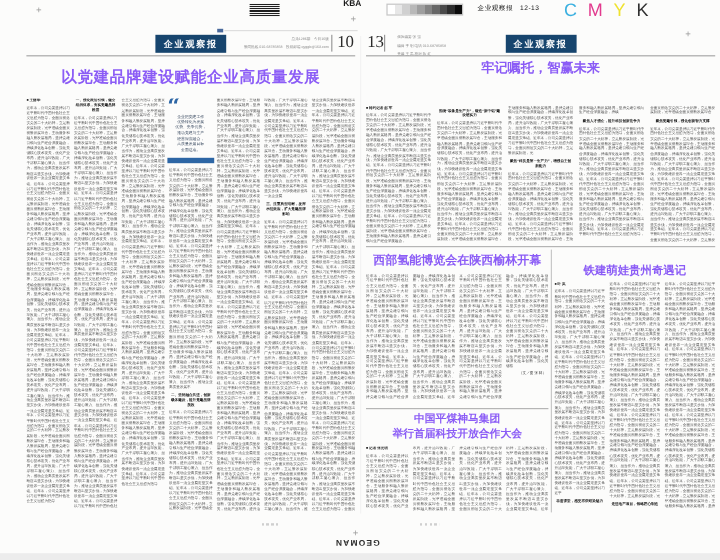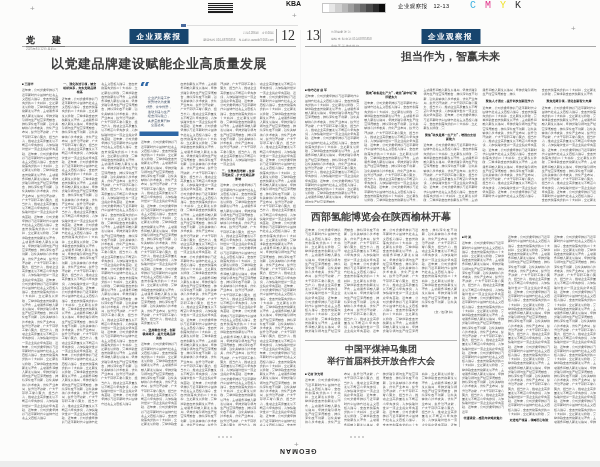--- a/index.html
+++ b/index.html
@@ -11,21 +11,21 @@
   .stackmark{position:absolute;left:208px;top:3px;width:25px;height:11px;
       background:repeating-linear-gradient(180deg,#1f1f1f 0 1px,#f2f2f2 1px 1.9px);}
   .kba{position:absolute;left:286px;top:0px;font-family:"Liberation Sans",sans-serif;
       font-size:7px;font-weight:bold;color:#1a1a1a;}
   .wedge{position:absolute;left:322px;top:3px;width:62px;height:8px;border:0.3px solid #c5c5c5;
       background:linear-gradient(90deg,#ffffff 0 10%,#e7e7e7 10% 20%,#d0d0d0 20% 30%,
       #b8b8b8 30% 40%,#9e9e9e 40% 50%,#838383 50% 60%,#676767 60% 70%,
       #4a4a4a 70% 80%,#2d2d2d 80% 90%,#0b0b0b 90% 100%);}
   .spreadlabel{position:absolute;left:398px;top:3px;font-family:"Liberation Sans",sans-serif;
       font-size:5.5px;color:#111;letter-spacing:0.4px;}
-  .cmyk{position:absolute;left:470px;top:0px;font-size:10px;font-family:Liberation Mono, monospace;}
+  .cmyk{position:absolute;left:470px;top:0px;font-size:15px;font-family:Liberation Sans, sans-serif;}
   .cmyk span{margin-right:9px;}
   .c-c{color:#3bb0e0;} .c-m{color:#e23a8e;} .c-y{color:#efe22e;} .c-k{color:#303030;}
   .artline{position:absolute;left:187px;top:25px;width:111px;height:0.8px;background:#dedede;}
   .arttick{position:absolute;left:181px;top:24px;width:5px;height:2.5px;background:#49699c;}
   .plate{position:absolute;left:279px;top:448px;transform:rotate(180deg);
       font-family:"Liberation Sans",sans-serif;font-size:7px;font-weight:bold;
       letter-spacing:1px;color:#2a2a2a;}
   .bdash{position:absolute;width:16px;height:2px;
       background:repeating-linear-gradient(90deg,#cfcfcf 0 2px,transparent 2px 4px);}
   .bstrip{position:absolute;left:0;top:461px;width:600px;height:6px;background:#ececec;}
@@ -39,21 +39,21 @@
       background:#17456e;color:#fff;font-size:7.5px;font-weight:bold;
       letter-spacing:1.5px;padding:2.5px 7px 2px 7px;white-space:nowrap;}
   .sec{font-size:9px;font-weight:bold;letter-spacing:4px;color:#1d1d1d;
       border-bottom:0.6px solid #777;padding-bottom:1px;white-space:nowrap;}
   .tinywrap{overflow:visible;}
   .tiny{transform:scale(0.5);transform-origin:0 0;font-family:"Liberation Sans",sans-serif;
       font-size:6px;line-height:7px;color:#8a8a8a;white-space:nowrap;}
   .tiny.r{transform-origin:100% 0;text-align:right;}
   .pnum{font-size:14px;color:#2b2b2b;line-height:14px;}
   .headline{position:absolute;left:0;right:0;text-align:center;font-weight:bold;
-      color:#404040;white-space:nowrap;}
+      color:#8b5cf6;white-space:nowrap;}
   .hr{position:absolute;background:#b5b5b5;height:0.6px;}
   .vr{position:absolute;background:#c8c8c8;width:0.6px;}
   
   .abody{position:absolute;overflow:hidden;}
   .inner{transform:scale(0.5);transform-origin:0 0;column-fill:auto;
       font-size:6px;line-height:8.4px;color:#4e4e4e;text-align:justify;
       word-break:break-all;}
   #lb{left:0;top:54px;width:274px;height:346px;}
   #lb .inner{width:548px;height:692px;column-count:7;column-gap:7px;}
   #mb{left:0;top:60px;width:291px;height:116px;}
@@ -89,34 +89,28 @@
   <div class="cmyk">
     <span class="c-c">C</span><span class="c-m">M</span><span class="c-y">Y</span><span class="c-k">K</span>
   </div>
   <div class="plus" style="left:571px;top:24px;">+</div>
   <div class="arttick"></div>
   <div class="artline"></div>
   <div class="fold"></div>
 
   <div class="page pl">
     <div class="phead">
-      <div class="abs" style="left:4px;top:1px;">
-        <span class="sec">党　建</span>
-        <div class="tinywrap">
-            <div class="tiny">2025年8月12日 星期二</div>
-          </div>
-      </div>
       <div class="mast">企业观察报</div>
       <div class="abs" style="right:22px;top:3px;width:110px;">
         <div class="tinywrap" style="direction:rtl;">
             <div class="tiny r">总第1286期　今日16版</div>
         <div class="tiny r">新闻热线 010-68785858　投稿邮箱 qyggb@163.com</div>
           </div>
       </div>
-      <div class="abs pnum" style="right:1px;top:1px;border-left:0.5px solid #999;padding-left:4px;">12</div>
+      <div class="abs pnum" style="right:1px;top:1px;border-left:0.5px solid #999;padding-left:4px;">10</div>
     </div>
 
     <div class="headline" style="top:27px;font-size:13px;letter-spacing:0.5px;">以党建品牌建设赋能企业高质量发展</div>
 
     <div class="abody" id="lb">
       <div class="inner"><div class="byl">■ 王丽华</div><span>近年来，公司党委坚持以习近平新时代中国特色社会主义思想为指导，全面贯彻落实党的二十大精神，立足新发展阶段，完整准确全面贯彻新发展理念，主动服务和融入新发展格局，坚持党建引领与生产经营深度融合，持续深化改革创新，强化关键核心技术攻关，优化产业布局，提升治理效能，广大干部职工凝心聚力、担当作为，推动企业高质量发展不断迈出坚实步伐，为加快建设世界一流企业奠定坚实基础。近年来，公司党委坚持以习近平新时代中国特色社会主义思想为指导，全面贯彻落实党的二十大精神，立足新发展阶段，完整准确全面贯彻新发展理念，主动服务和融入新发展格局，坚持党建引领与生产经营深度融合，持续深化改革创新，强化关键核心技术攻关，优化产业布局，提升治理效能，广大干部职工凝心聚力、担当作为，推动企业高质量发展不断迈出坚实步伐，为加快建设世界一流企业奠定坚实基础。近年来，公司党委坚持以习近平新时代中国特色社会主义思想为指导，全面贯彻落实党的二十大精神，立足新发展阶段，完整准确全面贯彻新发展理念，主动服务和融入新发展格局，坚持党建引领与生产经营深度融合，持续深化改革创新，强化关键核心技术攻关，优化产业布局，提升治理效能，广大干部职工凝心聚力、担当作为，推动企业高质量发展不断迈出坚实步伐，为加快建设世界一流企业奠定坚实基础。近年来，公司党委坚持以习近平新时代中国特色社会主义思想为指导，全面贯彻落实党的二十大精神，立足新发展阶段，完整准确全面贯彻新发展理念，主动服务和融入新发展格局，坚持党建引领与生产经营深度融合，持续深化改革创新，强化关键核心技术攻关，优化产业布局，提升治理效能，广大干部职工凝心聚力、担当作为，推动企业高质量发展不断迈出坚实步伐，为加快建设世界一流企业奠定坚实基础。近年来，公司党委坚持以习近平新时代中国特色社会主义思想为指导，全面贯彻落实党的二十大精神，立足新发展阶段，完整准确全面贯彻新发展理念，主动服务和融入新发展格局，坚持党建引领与生产经营深度融合，持续深化改革创新，强化关键核心技术攻关，优化产业布局，提升治理效能，广大干部职工凝心聚力、担当作为，推动企业高质量发展不断迈出坚实步伐，为加快建设世界一流企业奠定坚实基础。近年来，公司党委坚持以习近平新时代中国特色社会主义思想为指导</span><div class="ch">一、强化政治引领，健全组织体系，夯实党建品牌根基</div><span>近年来，公司党委坚持以习近平新时代中国特色社会主义思想为指导，全面贯彻落实党的二十大精神，立足新发展阶段，完整准确全面贯彻新发展理念，主动服务和融入新发展格局，坚持党建引领与生产经营深度融合，持续深化改革创新，强化关键核心技术攻关，优化产业布局，提升治理效能，广大干部职工凝心聚力、担当作为，推动企业高质量发展不断迈出坚实步伐，为加快建设世界一流企业奠定坚实基础。近年来，公司党委坚持以习近平新时代中国特色社会主义思想为指导，全面贯彻落实党的二十大精神，立足新发展阶段，完整准确全面贯彻新发展理念，主动服务和融入新发展格局，坚持党建引领与生产经营深度融合，持续深化改革创新，强化关键核心技术攻关，优化产业布局，提升治理效能，广大干部职工凝心聚力、担当作为，推动企业高质量发展不断迈出坚实步伐，为加快建设世界一流企业奠定坚实基础。近年来，公司党委坚持以习近平新时代中国特色社会主义思想为指导，全面贯彻落实党的二十大精神，立足新发展阶段，完整准确全面贯彻新发展理念，主动服务和融入新发展格局，坚持党建引领与生产经营深度融合，持续深化改革创新，强化关键核心技术攻关，优化产业布局，提升治理效能，广大干部职工凝心聚力、担当作为，推动企业高质量发展不断迈出坚实步伐，为加快建设世界一流企业奠定坚实基础。近年来，公司党委坚持以习近平新时代中国特色社会主义思想为指导，全面贯彻落实党的二十大精神，立足新发展阶段，完整准确全面贯彻新发展理念，主动服务和融入新发展格局，坚持党建引领与生产经营深度融合，持续深化改革创新，强化关键核心技术攻关，优化产业布局，提升治理效能，广大干部职工凝心聚力、担当作为，推动企业高质量发展不断迈出坚实步伐，为加快建设世界一流企业奠定坚实基础。近年来，公司党委坚持以习近平新时代中国特色社会主义思想为指导，全面贯彻落实党的二十大精神，立足新发展阶段，完整准确全面贯彻新发展理念，主动服务和融入新发展格局，坚持党建引领与生产经营深度融合，持续深化改革创新，强化关键核心技术攻关，优化产业布局，提升治理效能，广大干部职工凝心聚力、担当作为，推动企业高质量发展不断迈出坚实步伐，为加快建设世界一流企业奠定坚实基础。近年来，公司党委坚持以习近平新时代中国特色社会主义思想为指导，全面贯彻落实党的二十大精神，立足新发展阶段，完整准确全面贯彻新发展理念，主动服务和融入新发展格局，坚持党建引领与生产经营深度融合，持续深化改革创新，强化关键核心技术攻关，优化产业布局，提升治理效能，广大干部职工凝心聚力、担当作为，推动企业高质量发展不断迈出坚实步伐，为加快建设世界一流企业奠定坚实基础。近年来，公司党委坚持以习近平新时代中国特色社会主义思想为指导，全面贯彻落实党的二十大精神，立足新发展阶段，完整准确全面贯彻新发展理念，主动服务和融入新发展格局，坚持党建引领与生产经营深度融合，持续深化改革创新，强化关键核心技术攻关，优化产业布局，提升治理效能，广大干部职工凝心聚力、担当作为，推动企业高质量发展不断迈出坚实步伐，为加快建设世界一流企业奠定坚实基础。近年来，公司党委坚持以习近平新时代中国特色社会主义思想为指导，全面贯彻落实党的二十大精神，立足新发展阶段，完整准确全面贯彻新发展理念，主动服务和融入新发展格局，坚持党建引领与生产经营深度融合，持续深化改革创新，强化关键核心技术攻关，优化产业布局，提升治理效能，广大干部职工凝心聚力、担当作为，推动企业高质量发展不断迈出坚实步伐，为加快建设世界一流企业奠定坚实基础。近年来，公司党委坚持以习近平新时代中国特色社会主义思想为指导，全面贯彻落实党的二十大精神，立足新发展阶段，完整准确全面贯彻新发展理念，主动服务和融入新发展格局，坚持党建引领与生产经营深度融合，持续深化改革创新，强化关键核心技术攻关，优化产业布局，提升治理效能，广大干部职工凝心聚力、担当作为，推动企业高质量发展不断迈出坚实步伐，为加快建设世界一流企业奠定坚实基础。近年来，公司党委坚持以习近平新时代中国特色社会主义思想为指导，全面贯彻落实党的二十大精神，立足新发展阶段，完整准确全面贯彻新发展理念，主动服务和融入新发展格局，坚持党建引领与生产经营深度融合，持续深化改革创新，强化关键核心技术攻关，优化产业布局，提升治理效能，广大干部职工凝心聚力、担当作为，推动企业高质量发展不断迈出坚实步伐，为加快建设世界一流企业奠定坚实基础。近年来，公司党委坚持以习近平新时代中国特色社会主义思想为指导</span><div class="quote brk">
             <div class="qmark">“</div>
             <div class="qline">企业把党建工作</div>
             <div class="qline">优势转化为发展</div>
             <div class="qline">优势、竞争优势，</div>
@@ -135,41 +129,42 @@
       <div class="abs" style="left:26px;top:2px;">
         <div class="tinywrap">
           <div class="tiny">值班编委 张 强</div>
           <div class="tiny">编辑 李 明 电话 010-68785858</div>
           <div class="tiny">美编 王 禹 校对 陈 红</div>
         </div>
       </div>
       <div class="mast">企业观察报</div>
     </div>
 
-    <div class="headline" style="top:21px;font-size:11px;">担当作为，智赢未来</div>
+    <div class="headline" style="top:21px;font-size:11px;">牢记嘱托，智赢未来</div>
 
     <div class="abody" id="mb">
       <div class="inner"><div class="byl">■ 特约记者 赵 军</div><span>近年来，公司党委坚持以习近平新时代中国特色社会主义思想为指导，全面贯彻落实党的二十大精神，立足新发展阶段，完整准确全面贯彻新发展理念，主动服务和融入新发展格局，坚持党建引领与生产经营深度融合，持续深化改革创新，强化关键核心技术攻关，优化产业布局，提升治理效能，广大干部职工凝心聚力、担当作为，推动企业高质量发展不断迈出坚实步伐，为加快建设世界一流企业奠定坚实基础。近年来，公司党委坚持以习近平新时代中国特色社会主义思想为指导，全面贯彻落实党的二十大精神，立足新发展阶段，完整准确全面贯彻新发展理念，主动服务和融入新发展格局，坚持党建引领与生产经营深度融合，持续深化改革创新，强化关键核心技术攻关，优化产业布局，提升治理效能，广大干部职工凝心聚力、担当作为，推动企业高质量发展不断迈出坚实步伐，为加快建设世界一流企业奠定坚实基础。近年来，公司党委坚持以习近平新时代中国特色社会主义思想为指导，全面贯彻落实党的二十大精神，立足新发展阶段，完整准确全面贯彻新发展理念，主动服务和融入新发展格局，坚持党建引领与生产经营深度融合，</span><div class="ch brk">围绕“装备是生产力”，锻造“新中铝”建设硬实力</div><span>近年来，公司党委坚持以习近平新时代中国特色社会主义思想为指导，全面贯彻落实党的二十大精神，立足新发展阶段，完整准确全面贯彻新发展理念，主动服务和融入新发展格局，坚持党建引领与生产经营深度融合，持续深化改革创新，强化关键核心技术攻关，优化产业布局，提升治理效能，广大干部职工凝心聚力、担当作为，推动企业高质量发展不断迈出坚实步伐，为加快建设世界一流企业奠定坚实基础。近年来，公司党委坚持以习近平新时代中国特色社会主义思想为指导，全面贯彻落实党的二十大精神，立足新发展阶段，完整准确全面贯彻新发展理念，主动服务和融入新发展格局，坚持党建引领与生产经营深度融合，持续深化改革创新，强化关键核心技术攻关，优化产业布局，提升治理效能，广大干部职工凝心聚力、担当作为，推动企业高质量发展不断迈出坚实步伐，为加快建设世界一流企业奠定坚实基础。近年来，公司党委坚持以习近平新时代中国特色社会主义思想为指导，全面贯彻落实党的二十大精神，立足新发展阶段，完整准确全面贯彻新发展理念，主动服务和融入新发展格局，坚持党建引领与生产经营深度融合，持续深化改革创新，强化关键核心技术攻关，优化产业布局，提升治理效能，广大干部职工凝心聚力、担当作为，推动企业高质量发展不断迈出坚实步伐，为加快建设世界一流企业奠定坚实基础。近年来，公司党委坚持以习近平新时代中国特色社会主义思想为指导，全面贯彻落实党的二十大精神，立足新发展阶段，完</span><div class="ch">聚焦“科技是第一生产力”，增强自主创新能力</div><span>近年来，公司党委坚持以习近平新时代中国特色社会主义思想为指导，全面贯彻落实党的二十大精神，立足新发展阶段，完整准确全面贯彻新发展理念，主动服务和融入新发展格局，坚持党建引领与生产经营深度融合，持续深化改革创新，强化关键核心技术攻关，优化产业布局，提升治理效能，广大干部职工凝心聚力、担当作为，推动企业高质量发展不断迈出坚实步伐，为加快建设世界一流企业奠定坚实基础。近年来，公司党委坚持以习近平新时代中国特色社会主义思想为指导，全面贯彻落实党的二十大精神，立足新发展阶段，完整准确全面贯彻新发展理念，主动服务和融入新发展格局，坚持党建引领与生产经营深度融合，持续</span><div class="ch">聚焦人才强企，提升科技创新竞争力</div><span>近年来，公司党委坚持以习近平新时代中国特色社会主义思想为指导，全面贯彻落实党的二十大精神，立足新发展阶段，完整准确全面贯彻新发展理念，主动服务和融入新发展格局，坚持党建引领与生产经营深度融合，持续深化改革创新，强化关键核心技术攻关，优化产业布局，提升治理效能，广大干部职工凝心聚力、担当作为，推动企业高质量发展不断迈出坚实步伐，为加快建设世界一流企业奠定坚实基础。近年来，公司党委坚持以习近平新时代中国特色社会主义思想为指导，全面贯彻落实党的二十大精神，立足新发展阶段，完整准确全面贯彻新发展理念，主动服务和融入新发展格局，坚持党建引领与生产经营深度融合，持续深化改革创新，强化关键核心技术攻关，优化产业布局，提升治理效能，广大干部职工凝心聚力、担当作为，推动企业高质量发展不断迈出坚实步伐，为加快建设世界一流企业奠定坚实基础。近年来，公司党委坚持以习近平新时代中国特色社会主义思想为指导，全面贯彻落实党的二十大精神，立足新发展阶段，完整准确全面贯彻新发展理念</span><div class="ch">聚焦党建引领，强化创新智力支撑</div><span>近年来，公司党委坚持以习近平新时代中国特色社会主义思想为指导，全面贯彻落实党的二十大精神，立足新发展阶段，完整准确全面贯彻新发展理念，主动服务和融入新发展格局，坚持党建引领与生产经营深度融合，持续深化改革创新，强化关键核心技术攻关，优化产业布局，提升治理效能，广大干部职工凝心聚力、担当作为，推动企业高质量发展不断迈出坚实步伐，为加快建设世界一流企业奠定坚实基础。近年来，公司党委坚持以习近平新时代中国特色社会主义思想为指导，全面贯彻落实党的二十大精神，立足新发展阶段，完整准确全面贯彻新发展理念，主动服务和融入新发展格局，坚持党建引领与生产经营深度融合，持续深化改革创新，强化关键核心技术攻关，优化产业布局，提升治理效能，广大干部职工凝心聚力、担当作为，推动企业高质量发展不断迈出坚实步伐，为加快建设世界一流企业奠定坚实基础。近年来，公司党委坚持以习近平新时代中国特色社会主义思想为指导，全面贯彻落实党的二十大精神，立足新发展阶段，完整准确全面贯彻新发展理念，主动服务和融入新发展格局，坚持党建引领与生产经营深度融合，持续深化改革创新，强化关键核心技术攻关，优化产业布局，提升治理效能，广大干部职工凝心聚力、担当作为，推动企业高质量发展不断迈出坚实步伐，为加快建设世界一流企业奠定坚实基础。近年来，公司党委坚持以习近平新时代中国特色社会主义思想为指导，全面贯彻落实党的二十大精神，立足新发展阶段，完整准确全面贯彻新发展理念，主动服务和融入新发展格局，坚持党建引领与生产经营深度融合，持续深化改革创新，强化关键核心技术攻关，优化产业布局，提升治理效能，广大干部职工凝心聚力、担当作为，推动企业高质量发</span></div>
     </div>
 
     <div class="hr" style="left:0;top:177px;width:291px;"></div>
     <div class="vr" style="left:154px;top:180px;height:219px;"></div>
 
     <div class="headline" style="top:182px;right:139px;left:0;font-size:10px;">西部氢能博览会在陕西榆林开幕</div>
     <div class="abody" id="hb">
       <div class="inner"><span>近年来，公司党委坚持以习近平新时代中国特色社会主义思想为指导，全面贯彻落实党的二十大精神，立足新发展阶段，完整准确全面贯彻新发展理念，主动服务和融入新发展格局，坚持党建引领与生产经营深度融合，持续深化改革创新，强化关键核心技术攻关，优化产业布局，提升治理效能，广大干部职工凝心聚力、担当作为，推动企业高质量发展不断迈出坚实步伐，为加快建设世界一流企业奠定坚实基础。近年来，公司党委坚持以习近平新时代中国特色社会主义思想为指导，全面贯彻落实党的二十大精神，立足新发展阶段，完整准确全面贯彻新发展理念，主动服务和融入新发展格局，坚持党建引领与生产经营深度融合，持续深化改革创新，强化关键核心技术攻关，优化产业布局，提升治理效能，广大干部职工凝心聚力、担当作为，推动企业高质量发展不断迈出坚实步伐，为加快建设世界一流企业奠定坚实基础。近年来，公司党委坚持以习近平新时代中国特色社会主义思想为指导，全面贯彻落实党的二十大精神，立足新发展阶段，完整准确全面贯彻新发展理念，主动服务和融入新发展格局，坚持党建引领与生产经营深度融合，持续深化改革创新，强化关键核心技术攻关，优化产业布局，提升治理效能，广大干部职工凝心聚力、担当作为，推动企业高质量发展不断迈出坚实步伐，为加快建设世界一流企业奠定坚实基础。近年来，公司党委坚持以习近平新时代中国特色社会主义思想为指导，全面贯彻落实党的二十大精神，立足新发展阶段，完整准确全面贯彻新发展理念，主动服务和融入新发展格局，坚持党建引领与生产经营深度融合，持续深化改革创新，强化关键核心技术攻关，优化产业布局，提升治理效能，广大干部职工凝心聚力、担当作为，推动企业高质量发展不断迈出坚实步伐，为加快建设世界一流企业奠定坚实基础。近年来，公司党委坚持以习近平新时代中国特色社会主义思想为指导，全面贯彻落实党的二十大精神，立足新发展阶段，完整准确全面贯彻新发展理念，主动服务和融入新发展格局，坚持党建引领与生产经营深度融合，持续深化改革创新，强化关键核心技术攻关，优化产业布局，提升治理效能，广大干部职工凝心聚力、担当作为，推动企业高质量发展不断迈出坚实步伐，为加快建设世界一流企业奠定坚实基础。近年来，公司党委坚持以习近平新时代中国特色社会主义思想为指导，全面贯彻落实党的二十大精神，立足新发展阶段，完整准确全面贯彻新发展理念，主动服务和融入新发展格局，坚持党建引领与生产经营深度融合，持续深化改革创新，强化关键核</span><div class="credit">（文／图 张 林）</div></div>
     </div>
     <div class="hr" style="left:0;top:312px;width:152px;"></div>
 
     <div class="headline" style="top:315px;right:139px;left:0;font-size:9px;">中国平煤神马集团</div>
     <div class="headline" style="top:327px;right:139px;left:0;font-size:9px;">举行首届科技开放合作大会</div>
     <div class="abody" id="pb">
       <div class="inner"><div class="byl">■ 记者 张光明</div><span>近年来，公司党委坚持以习近平新时代中国特色社会主义思想为指导，全面贯彻落实党的二十大精神，立足新发展阶段，完整准确全面贯彻新发展理念，主动服务和融入新发展格局，坚持党建引领与生产经营深度融合，持续深化改革创新，强化关键核心技术攻关，优化产业布局，提升治理效能，广大干部职工凝心聚力、担当作为，推动企业高质量发展不断迈出坚实步伐，为加快建设世界一流企业奠定坚实基础。近年来，公司党委坚持以习近平新时代中国特色社会主义思想为指导，全面贯彻落实党的二十大精神，立足新发展阶段，完整准确全面贯彻新发展理念，主动服务和融入新发展格局，坚持党建引领与生产经营深度融合，持续深化改革创新，强化关键核心技术攻关，优化产业布局，提升治理效能，广大干部职工凝心聚力、担当作为，推动企业高质量发展不断迈出坚实步伐，为加快建设世界一流企业奠定坚实基础。近年来，公司党委坚持以习近平新时代中国特色社会主义思想为指导，全面贯彻落实党的二十大精神，立足新发展阶段，完整准确全面贯彻新发展理念，主动服务和融入新发展格局，坚持党建引领与生产经营深度融合，持续深化改革创新，强化关键核心技术攻关，优化产业布局，提升治理效能，广大干部职工凝心聚力、担当作为，推动企业高质量发展不断迈出坚实步伐，为加快建设世界一流企业奠定坚实基础。近年来，公司党委坚持以习近平新时代中国特色社会主义思想为指导，全面贯彻落实党的二十大精神，立足新发展阶段，完整准确全面贯彻新发展理念，主动服务和融入</span></div>
     </div>
 
+    <div class="headline" style="top:191px;left:157px;right:0;font-size:9.5px;">铁建萌娃贵州奇遇记</div>
     <div class="abody" id="yb">
       <div class="inner"><div class="byl">■ 叶 岚</div><span>近年来，公司党委坚持以习近平新时代中国特色社会主义思想为指导，全面贯彻落实党的二十大精神，立足新发展阶段，完整准确全面贯彻新发展理念，主动服务和融入新发展格局，坚持党建引领与生产经营深度融合，持续深化改革创新，强化关键核心技术攻关，优化产业布局，提升治理效能，广大干部职工凝心聚力、担当作为，推动企业高质量发展不断迈出坚实步伐，为加快建设世界一流企业奠定坚实基础。近年来，公司党委坚持以习近平新时代中国特色社会主义思想为指导，全面贯彻落实党的二十大精神，立足新发展阶段，完整准确全面贯彻新发展理念，主动服务和融入新发展格局，坚持党建引领与生产经营深度融合，持续深化改革创新，强化关键核心技术攻关，优化产业布局，提升治理效能，广大干部职工凝心聚力、担当作为，推动企业高质量发展不断迈出坚实步伐，为加快建设世界一流企业奠定坚实基础。近年来，公司党委坚持以习近平新时代中国特色社会主义思想为指导，全面贯彻落实党的二十大精神，立足新发展阶段，完整准确全面贯彻新发展理念，主动服务和融入新发展格局，坚持党建引领与生产经营深度融合，持续深化改革创新，强化关键核心技术攻关，优化产业布局，提升治理效能，广大干部职工凝心聚力、担当作为，推动企业高质量发展不断迈出坚实步伐，为加快建设世界一流企业奠定坚实基础。近年来，公司党委坚持以习近平</span><div class="ch">非遗课堂，感受布依蜡染魅力</div><span>近年来，公司党委坚持以习近平新时代中国特色社会主义思想为指导，全面贯彻落实党的二十大精神，立足新发展阶段，完整准确全面贯彻新发展理念，主动服务和融入新发展格局，坚持党建引领与生产经营深度融合，持续深化改革创新，强化关键核心技术攻关，优化产业布局，提升治理效能，广大干部职工凝心聚力、担当作为，推动企业高质量发展不断迈出坚实步伐，为加快建设世界一流企业奠定坚实基础。近年来，公司党委坚持以习近平新时代中国特色社会主义思想为指导，全面贯彻落实党的二十大精神，立足新发展阶段，完整准确全面贯彻新发展理念，主动服务和融入新发展格局，坚持党建引领与生产经营深度融合，持续深化改革创新，强化关键核心技术攻关，优化产业布局，提升治理效能，广大干部职工凝心聚力、担当作为，推动企业高质量发展不断迈出坚实步伐，为加快建设世界一流企业奠定坚实基础。近年来，公司党委坚持以习近平新时代中国特色社会主义思想为指导，全面贯彻落实党的二十大精神，立足新发展阶段，完整准确全面贯彻新发展理念，主动服务和融入新发展格局，坚持党建引领与生产经营深度融合，持续深化改革创新，强化关键核心技术攻关，优化产业布局，提升治理效能，广大干部职工凝心聚力、担当作为，推动企业高质量发展不断迈出坚实步伐，为加快建设世界一流企业奠定坚实基础。近年来，公司党委坚持以习近平新时代中国特色社会主义思想为指导，全面贯彻落实党的二十大精神，立足新发展阶段，完</span><div class="ch">走进地产项目，领略匠心制造</div><span>近年来，公司党委坚持以习近平新时代中国特色社会主义思想为指导，全面贯彻落实党的二十大精神，立足新发展阶段，完整准确全面贯彻新发展理念，主动服务和融入新发展格局，坚持党建引领与生产经营深度融合，持续深化改革创新，强化关键核心技术攻关，优化产业布局，提升治理效能，广大干部职工凝心聚力、担当作为，推动企业高质量发展不断迈出坚实步伐，为加快建设世界一流企业奠定坚实基础。近年来，公司党委坚持以习近平新时代中国特色社会主义思想为指导，全面贯彻落实党的二十大精神，立足新发展阶段，完整准确全面贯彻新发展理念，主动服务和融入新发展格局，坚持党建引领与生产经营深度融合，持续深化改革创新，强化关键核心技术攻关，优化产业布局，提升治理效能，广大干部职工凝心聚力、担当作为，推动企业高质量发展不断迈出坚实步伐，为加快建设世界一流企业奠定坚实基础。近年来，公司党委坚持以习近平新时代中国特色社会主义思想为指导，全面贯彻落实党的二十大精神，立足新发展阶段，完整准确全面贯彻新发展理念，主动服务和融入新发展格局，坚持党建引领与生产经营深度融合，持续深化改革创新，强化关键核心技术攻关，优化产业布局，提升治理效能，广大干部职工凝心聚力、担当作为，推动企业高质量发展不断迈出坚实步伐，为加快建设世界一流企业奠定坚实基础。近年来，公司党委坚持以习近平新时代中国特色社会主义思想为指导，全面贯彻落实党的二十大精神，立足新发展阶段，完整准确全面贯彻新发展理念，主动服务和融入新发展格局，坚持党建引领与生产经营深度融合，持续深化改革创新，强化关键核心技术攻关，优化产业布局，提升治理效能，广大干部职工凝心聚力、担当作为，推动企业高质量发展不断迈出坚实步伐，为加快建设世界一流企业奠定坚实基础。近年来，公司党委坚持以习近平新时代中国特色社会主义思想为指导，全面贯彻落实党的二十大精神，立足新发展阶段，完整准确全面贯彻新发展理念，主动服务和融入新发展格局，坚持党建引领与生产经营深度融合，持续深化改革创新，强化关键核心技术攻关，优化产业布局，提升治理效能，广大干部职工凝心聚力、担当作为，推动企业高质量发展不断迈出坚实步伐，为加快建设世界一流企业奠定坚实基础。近年来，公司党委坚持以习近平新时代中国特色社会主义思想为指导，全面贯彻落实党的二</span></div>
     </div>
   </div>
 
   <div class="bdash" style="left:218px;top:436px;"></div>
   <div class="bdash" style="left:350px;top:436px;"></div>
   <div class="plus" style="left:294px;top:440px;">+</div>
   <div class="plate">GEOMAN</div>
   <div class="bstrip"></div>

